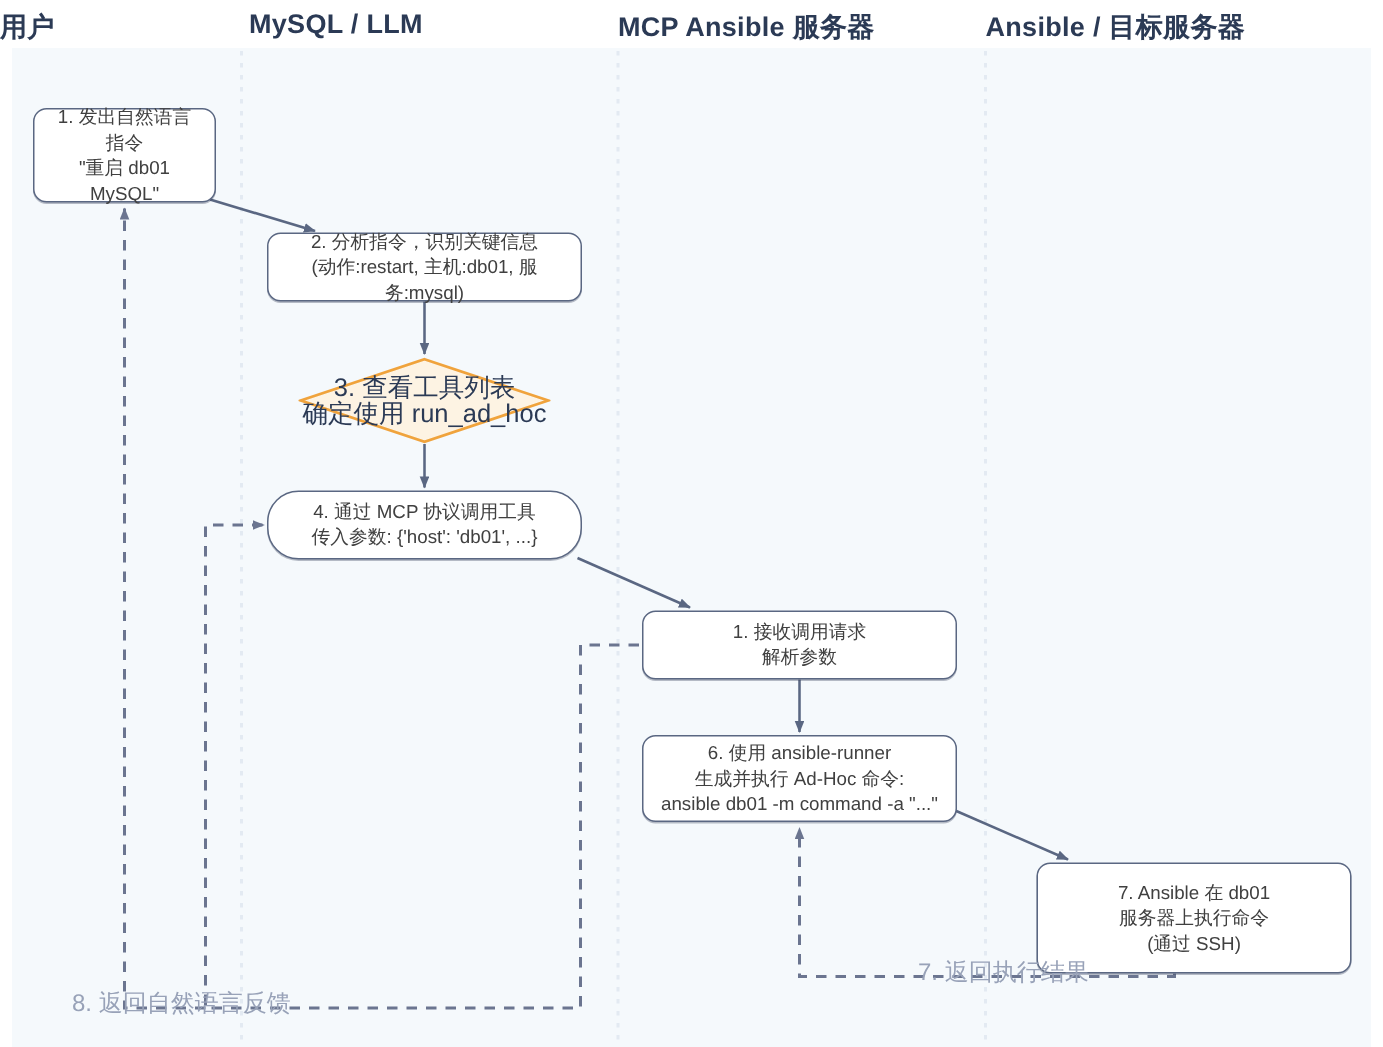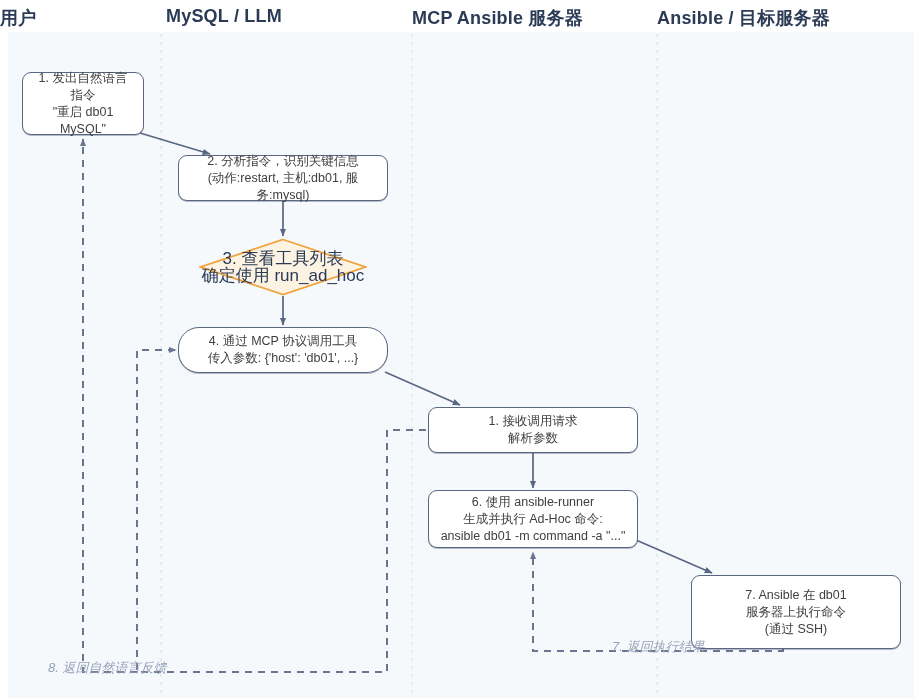--- a/index.html
+++ b/index.html
@@ -25,21 +25,21 @@
         box-shadow:0 1px 0 rgba(60,70,95,.35);}
   .node span{display:block;padding:0 6px;white-space:pre-line;}
 
   .diamond-wrap{position:absolute;}
   .diamond-wrap svg{position:absolute;left:0;top:0;}
   .diamond-label{position:absolute;left:0;top:0;width:100%;height:100%;
                  display:flex;align-items:center;justify-content:center;
                  font-size:17px;line-height:17px;color:#2b3a55;
                  text-align:center;white-space:pre-line;}
 
-  .edge-label{position:absolute;font-style:italic;font-size:13px;
+  .edge-label{position:absolute;font-size:16px;
               color:#98a2b8;white-space:nowrap;}
 </style>
 </head>
 <body>
 
 <div id="canvas">
 
   <div class="lane-band"></div>
 
   <div class="lane-title" style="left:0px;width:166px;">用户</div>

